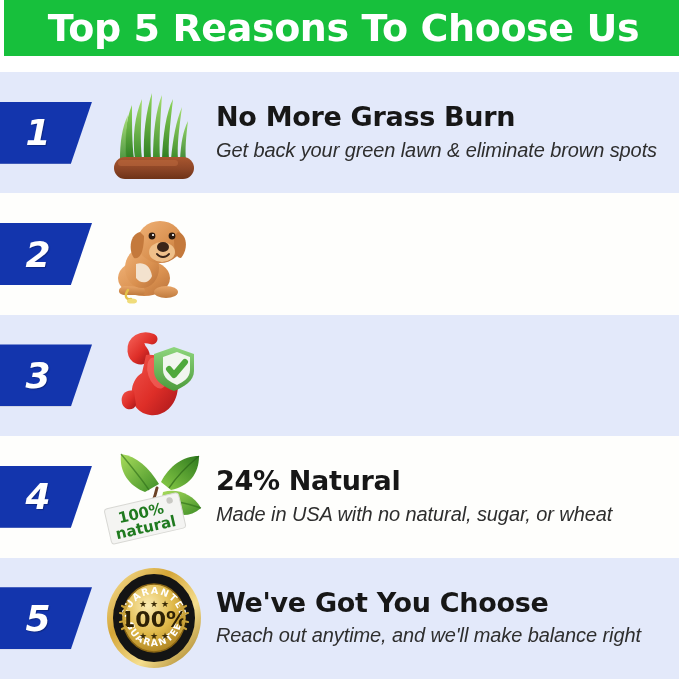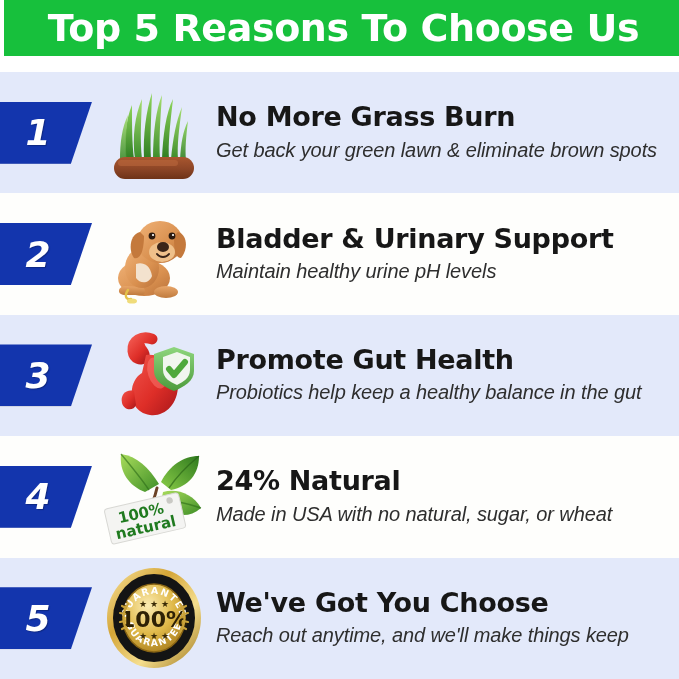--- a/index.html
+++ b/index.html
@@ -215,24 +215,20 @@
           <path d="M55 52 C58 56 64 56 67 52" stroke="#3A2418" stroke-width="2" fill="none" stroke-linecap="round"></path>
           <circle cx="50" cy="34" r="3.4" fill="#2B1A10"></circle>
           <circle cx="70" cy="34" r="3.4" fill="#2B1A10"></circle>
           <circle cx="51" cy="33" r="1.1" fill="#ffffff"></circle>
           <circle cx="71" cy="33" r="1.1" fill="#ffffff"></circle>
           <ellipse cx="64" cy="90" rx="12" ry="6" fill="url(#fur2)"></ellipse>
           <path d="M26 88 C22 94 24 98 29 97" stroke="#E3C24A" stroke-width="2.4" fill="none" stroke-linecap="round"></path>
           <ellipse cx="30" cy="99" rx="5" ry="2.6" fill="#F0DC7A"></ellipse>
         </svg>
       </div>
-      <div class="text-block">
-        <div class="row-title">Bladder &amp; Urinary Support</div>
-        <div class="row-desc">Maintain healthy urine pH levels</div>
-      </div>
     </div>
 
     <div class="row tint">
       <div class="badge-wrap">
         <div class="badge-shape"></div>
         <div class="badge-num">3</div>
       </div>
       <div class="icon-slot">
         <svg width="104" height="104" viewBox="0 0 104 104" aria-hidden="true">
           <defs>
@@ -247,24 +243,20 @@
             </linearGradient>
           </defs>
           <path d="M50 16 C40 12 30 18 31 28 C32 36 40 38 42 34 C44 30 38 26 38 24" stroke="url(#red)" stroke-width="11" fill="none" stroke-linecap="round"></path>
           <path d="M44 32 C62 30 76 44 76 62 C76 82 62 94 48 92 C34 90 28 78 30 66 C31 58 36 52 40 50 Z" fill="url(#red)"></path>
           <path d="M32 68 C24 66 18 72 20 80 C22 88 32 88 34 82" fill="url(#red)"></path>
           <ellipse cx="55" cy="50" rx="9" ry="16" fill="#FF8279" opacity="0.45" transform="rotate(-18 55 50)"></ellipse>
           <path d="M72 24 L92 31 L92 48 C92 58 82 64 72 68 C62 64 52 58 52 48 L52 31 Z" fill="url(#shg)"></path>
           <path d="M75 29 L88 34 L88 47 C88 55 81 59 75 62 C68 59 61 55 61 47 L61 34 Z" fill="#F1F6EF"></path>
           <path d="M67 46 L72 52 L83 39" stroke="#4FA93B" stroke-width="6" fill="none" stroke-linecap="round" stroke-linejoin="round"></path>
         </svg>
-      </div>
-      <div class="text-block">
-        <div class="row-title">Promote Gut Health</div>
-        <div class="row-desc">Probiotics help keep a healthy balance in the gut</div>
       </div>
     </div>
 
     <div class="row plain">
       <div class="badge-wrap">
         <div class="badge-shape"></div>
         <div class="badge-num">4</div>
       </div>
       <div class="icon-slot">
         <svg width="110" height="110" viewBox="0 0 110 110" aria-hidden="true">
@@ -341,18 +333,18 @@
           <g stroke="#C9A23A" stroke-width="2.2" fill="none" stroke-linecap="round">
             <path d="M26 38 C20 46 20 58 26 66"></path>
             <path d="M24 42 L20 40 M23 48 L18 47 M23 55 L18 56 M24 61 L20 63"></path>
             <path d="M78 38 C84 46 84 58 78 66"></path>
             <path d="M80 42 L84 40 M81 48 L86 47 M81 55 L86 56 M80 61 L84 63"></path>
           </g>
         </svg>
       </div>
       <div class="text-block">
         <div class="row-title">We've Got You Choose</div>
-        <div class="row-desc">Reach out anytime, and we'll make things keep</div>
+        <div class="row-desc">Reach out anytime, and we'll make balance right</div>
       </div>
     </div>
 
   </div>
 </div>
 
 </body></html>

